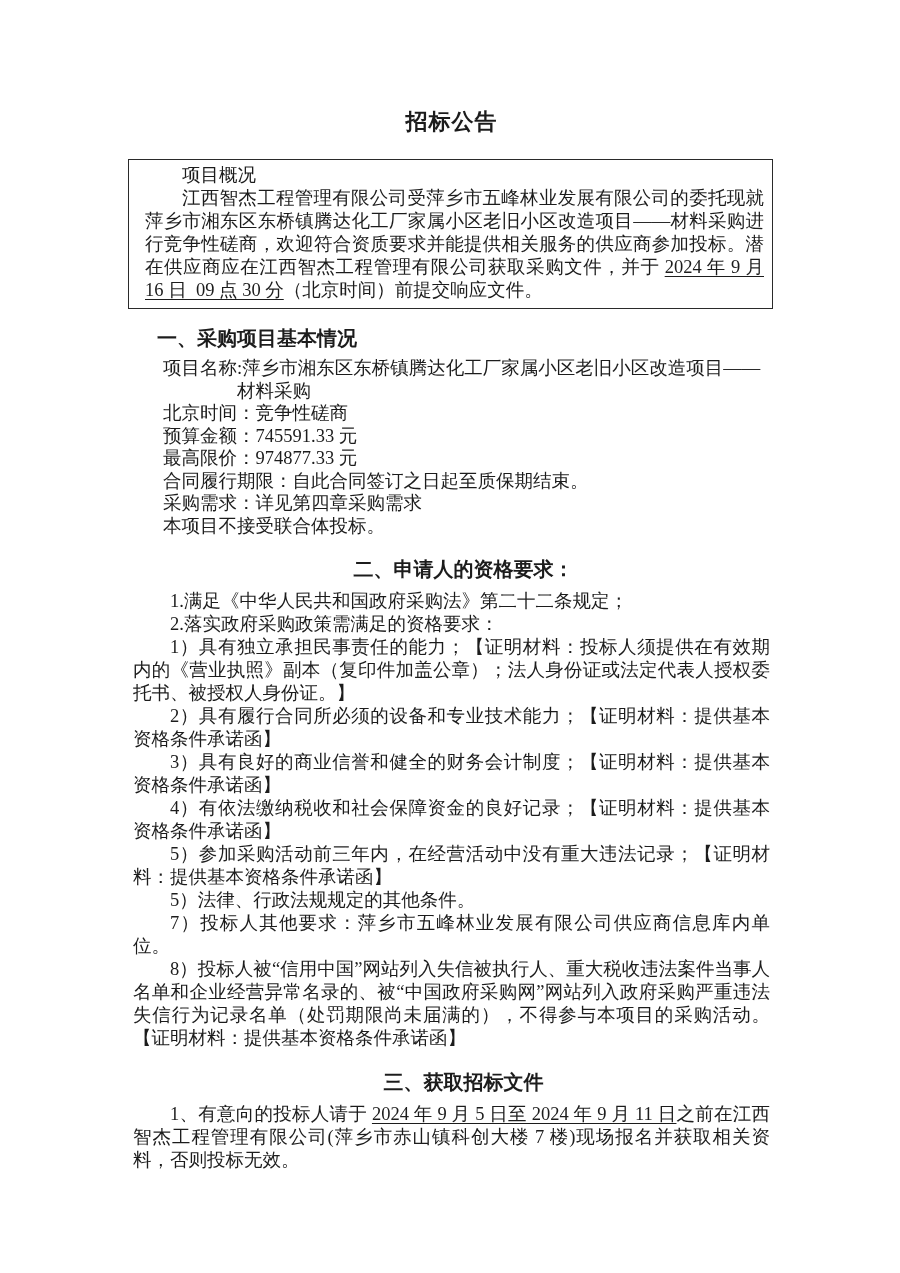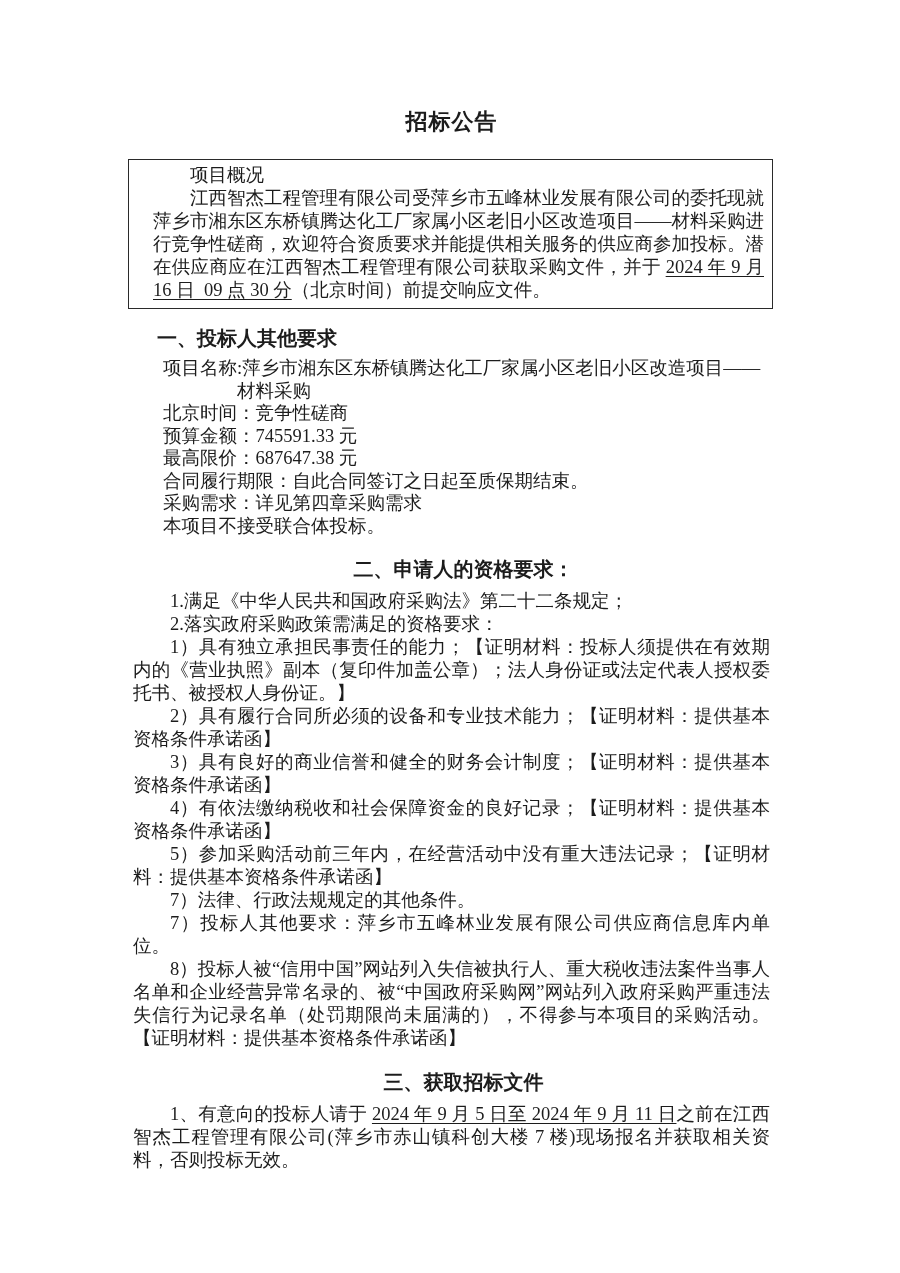--- a/index.html
+++ b/index.html
@@ -29,21 +29,21 @@
     font-size: 22px;
     font-weight: bold;
     line-height: 28px;
     letter-spacing: 1px;
   }
   .overview-box {
     margin-top: 23px;
     margin-left: -5px;
     margin-right: -3px;
     border: 1px solid #2a2a2a;
-    padding: 4px 8px 6px 24px;
+    padding: 4px 8px 6px 16px;
   }
   .overview-box p {
     margin: 0;
     line-height: 23px;
   }
   .indent2 { text-indent: 2em; }
   .just { text-align: justify; }
   h2.sec-heading {
     margin: 16px 0 6px 0;
     padding-left: 24px;
@@ -79,41 +79,41 @@
 <div class="page">
   <div class="content">
 
     <h1 class="doc-title">招标公告</h1>
 
     <div class="overview-box">
       <p class="indent2">项目概况</p>
       <p class="indent2 just"><span>江西智杰工程管理有限公司受萍乡市五峰林业发展有限公司的委托现就萍乡市湘东区东桥镇腾达化工厂家属小区老旧小区改造项目——材料采购进行竞争性磋商，欢迎符合资质要求并能提供相关服务的供应商参加投标。潜在供应商应在江西智杰工程管理有限公司获取采购文件，并于 </span><span class="u">2024 年 9 月 16 日 &nbsp;09 点 30 分</span><span>（北京时间）前提交响应文件。</span></p>
     </div>
 
-    <h2 class="sec-heading">一、投标人其他要求</h2>
+    <h2 class="sec-heading">一、采购项目基本情况</h2>
     <div class="sec1">
       <p class="hang">项目名称:萍乡市湘东区东桥镇腾达化工厂家属小区老旧小区改造项目——材料采购</p>
       <p>北京时间：竞争性磋商</p>
       <p>预算金额：745591.33 元</p>
-      <p>最高限价：687647.38 元</p>
+      <p>最高限价：974877.33 元</p>
       <p>合同履行期限：自此合同签订之日起至质保期结束。</p>
       <p>采购需求：详见第四章采购需求</p>
       <p>本项目不接受联合体投标。</p>
     </div>
 
     <h2 class="sec-heading gap-lg">二、申请人的资格要求：</h2>
     <div class="sec2">
       <p class="just">1.满足《中华人民共和国政府采购法》第二十二条规定；</p>
       <p class="just">2.落实政府采购政策需满足的资格要求：</p>
       <p class="just">1）具有独立承担民事责任的能力；【证明材料：投标人须提供在有效期内的《营业执照》副本（复印件加盖公章）；法人身份证或法定代表人授权委托书、被授权人身份证。】</p>
       <p class="just">2）具有履行合同所必须的设备和专业技术能力；【证明材料：提供基本资格条件承诺函】</p>
       <p class="just">3）具有良好的商业信誉和健全的财务会计制度；【证明材料：提供基本资格条件承诺函】</p>
       <p class="just">4）有依法缴纳税收和社会保障资金的良好记录；【证明材料：提供基本资格条件承诺函】</p>
       <p class="just">5）参加采购活动前三年内，在经营活动中没有重大违法记录；【证明材料：提供基本资格条件承诺函】</p>
-      <p class="just">7）法律、行政法规规定的其他条件。</p>
+      <p class="just">5）法律、行政法规规定的其他条件。</p>
       <p class="just">7）投标人其他要求：萍乡市五峰林业发展有限公司供应商信息库内单位。</p>
       <p class="just">8）投标人被“信用中国”网站列入失信被执行人、重大税收违法案件当事人名单和企业经营异常名录的、被“中国政府采购网”网站列入政府采购严重违法失信行为记录名单（处罚期限尚未届满的），不得参与本项目的采购活动。【证明材料：提供基本资格条件承诺函】</p>
     </div>
 
     <h2 class="sec-heading gap-lg">三、获取招标文件</h2>
     <div class="sec3">
       <p class="just"><span>1、有意向的投标人请于 </span><span class="u">2024 年 9 月 5 日至 2024 年 9 月 11 日</span><span>之前在江西智杰工程管理有限公司(萍乡市赤山镇科创大楼 7 楼)现场报名并获取相关资料，否则投标无效。</span></p>
     </div>
 
   </div>

